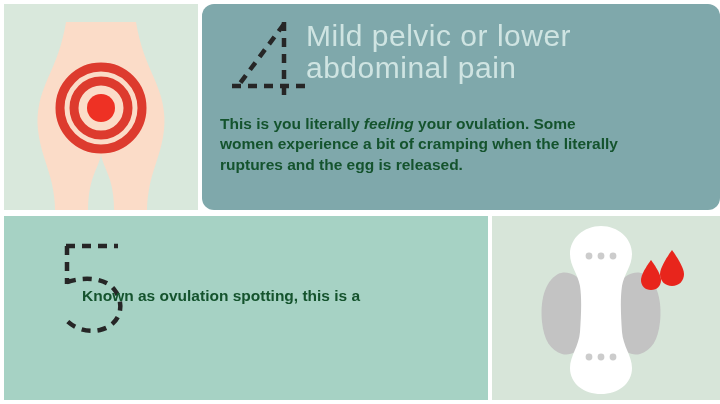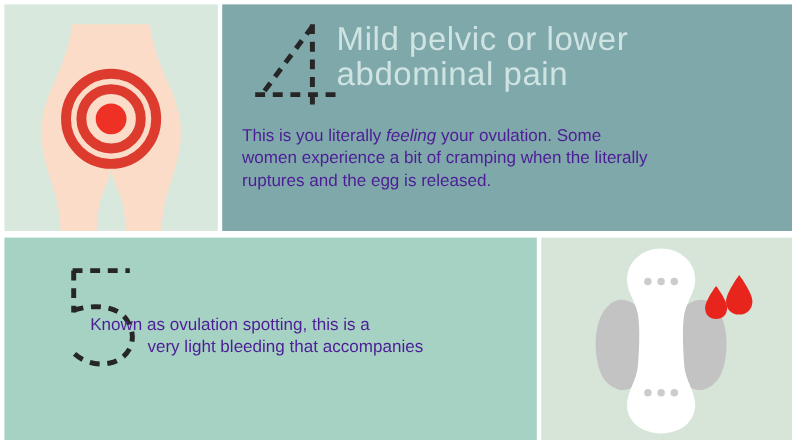--- a/index.html
+++ b/index.html
@@ -15,20 +15,21 @@
   
   .panel{position:absolute;overflow:hidden;}
 
   #panel-illustration-pelvic{
     left:4px;top:4px;width:194px;height:206px;
     background:#d9e8dc;
   }
   #panel-symptom-4{
     left:202px;top:4px;width:518px;height:206px;
     background:#7fa8ab;
+    border-radius:12px;
   }
   #panel-symptom-5{
     left:4px;top:216px;width:484px;height:184px;
     background:#a6d2c4;
   }
   #panel-illustration-pad{
     left:492px;top:216px;width:228px;height:184px;
     background:#d7e5d9;
   }
 
@@ -49,22 +50,22 @@
   }
   #heading-4{
     left:104px;top:16px;width:400px;
     font-size:30px;
     color:#cfe4e2;
   }
 
   
   .sym-body{
     position:absolute;
-    color:#4c1d95;
-    font-weight:normal;
+    color:#14532d;
+    font-weight:bold;
     font-size:15.5px;
     line-height:1.32;
   }
   #body-4{left:18px;top:110px;width:484px;}
   #body-5{left:0px;top:286px;width:460px;}
   #body-5 .ln{display:block;}
   #body-5 .ln1{padding-left:82px;}
   #body-5 .ln2{padding-left:134px;}
   #body-5 .ln3{padding-left:46px;}
   #body-4 .ln{display:block;}
@@ -148,21 +149,20 @@
                    C70,70 62,88 44,92
                    C30,95 18,90 10,82"></path>
         </g>
       </svg>
     </div>
 
   </div>
 
   <div class="sym-body" id="body-5">
     <span class="ln ln1">Known as ovulation spotting, this is a</span>
-    <span class="ln ln2">very light bleeding that accompanies</span>
   </div>
 
   <div class="panel" id="panel-illustration-pad">
     <div class="pad-wrap">
       <svg width="228" height="184" viewBox="0 0 228 184">
 
         <path d="M66,58
                  C52,66 48,86 50,106
                  C52,124 58,134 70,138
                  C78,140 86,136 90,128

